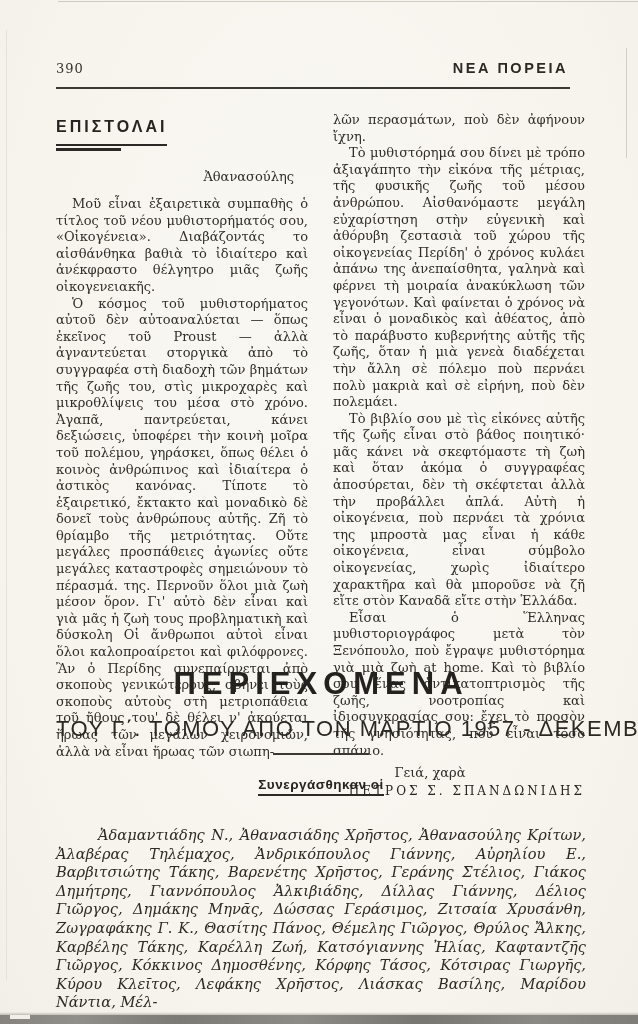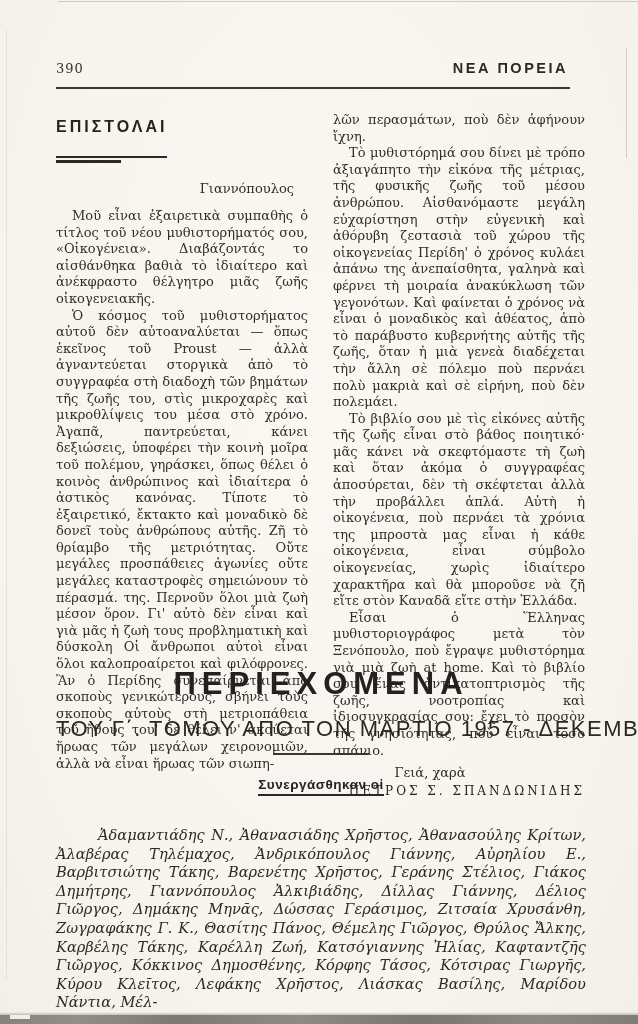--- a/index.html
+++ b/index.html
@@ -43,21 +43,21 @@
     position:absolute;top:112px;left:56px;width:530px;
     display:flex;gap:25px;
   }
   .col{width:252px;}
   .letters-heading{
     margin:6px 0 16px 0;
     font-family:"Liberation Sans","DejaVu Sans",sans-serif;
     font-weight:bold;font-size:16px;letter-spacing:3px;color:#262420;
     display:inline-block;
   }
-  .letters-heading .hd{display:inline-block;padding-bottom:20px;border-bottom:2px solid #2b2925;}
+  .letters-heading .hd{display:inline-block;padding-bottom:8px;border-bottom:2px solid #2b2925;}
   .letters-heading .hd2{display:block;width:58%;height:3px;background:#2b2925;margin-top:2px;}
   .dateline{font-size:13px;text-align:right;padding-right:14px;margin:2px 0 12px 0;}
   .salutation{font-size:13px;text-indent:30px;margin:0 0 12px 0;}
   p.body{
     margin:0;font-size:13px;line-height:16.6px;text-align:justify;
     color:#302e29;
   }
   p.body.indent{text-indent:16px;}
   .closing{font-size:13px;text-align:center;padding-right:58px;margin-top:6px;}
   .signature{
@@ -106,21 +106,21 @@
     <span class="journal-title">ΝΕΑ ΠΟΡΕΙΑ</span>
   </header>
   <div class="head-rule"></div>
 
   <main class="columns">
     <section class="col">
       <h2 class="letters-heading">
         <span class="hd">ΕΠΙΣΤΟΛΑΙ</span>
         <span class="hd2"></span>
       </h2>
-      <div class="dateline">Γιαννόπουλος</div>
+      <div class="dateline">Ἀθανασούλης</div>
       <p class="body indent">Μοῦ εἶναι ἐξαιρετικὰ συμπαθὴς ὁ τίτλος τοῦ νέου μυθιστορήματός σου, «Οἰκογένεια». Διαβάζοντάς το αἰσθάνθηκα βαθιὰ τὸ ἰδιαίτερο καὶ ἀνέκφραστο θέλγητρο μιᾶς ζωῆς οἰκογενειακῆς.</p>
       <p class="body indent">Ὁ κόσμος τοῦ μυθιστορήματος αὐτοῦ δὲν αὐτοαναλύεται — ὅπως ἐκεῖνος τοῦ Proust — ἀλλὰ ἀγναντεύεται στοργικὰ ἀπὸ τὸ συγγραφέα στὴ διαδοχὴ τῶν βημάτων τῆς ζωῆς του, στὶς μικροχαρὲς καὶ μικροθλίψεις του μέσα στὸ χρόνο. Ἀγαπᾶ, παντρεύεται, κάνει δεξιώσεις, ὑποφέρει τὴν κοινὴ μοῖρα τοῦ πολέμου, γηράσκει, ὅπως θέλει ὁ κοινὸς ἀνθρώπινος καὶ ἰδιαίτερα ὁ ἀστικὸς κανόνας. Τίποτε τὸ ἐξαιρετικό, ἔκτακτο καὶ μοναδικὸ δὲ δονεῖ τοὺς ἀνθρώπους αὐτῆς. Ζῆ τὸ θρίαμβο τῆς μετριότητας. Οὔτε μεγάλες προσπάθειες ἀγωνίες οὔτε μεγάλες καταστροφὲς σημειώνουν τὸ πέρασμά. της. Περνοῦν ὅλοι μιὰ ζωὴ μέσον ὅρον. Γι' αὐτὸ δὲν εἶναι καὶ γιὰ μᾶς ἡ ζωὴ τους προβληματικὴ καὶ δύσκολη Οἱ ἄνθρωποι αὐτοὶ εἶναι ὅλοι καλοπροαίρετοι καὶ φιλόφρονες. Ἂν ὁ Περίδης συνεπαίρνεται ἀπὸ σκοποὺς γενικώτερους, σβήνει τοὺς σκοποὺς αὐτοὺς στὴ μετριοπάθεια τοῦ ἤθους του' δὲ θέλει ν' ἀκούεται ἥρωας τῶν μεγάλων χειρονομιῶν, ἀλλὰ νὰ εἶναι ἥρωας τῶν σιωπη-</p>
     </section>
 
     <section class="col">
       <p class="body">λῶν περασμάτων, ποὺ δὲν ἀφήνουν ἴχνη.</p>
       <p class="body indent">Τὸ μυθιστόρημά σου δίνει μὲ τρόπο ἀξιαγάπητο τὴν εἰκόνα τῆς μέτριας, τῆς φυσικῆς ζωῆς τοῦ μέσου ἀνθρώπου. Αἰσθανόμαστε μεγάλη εὐχαρίστηση στὴν εὐγενικὴ καὶ ἀθόρυβη ζεστασιὰ τοῦ χώρου τῆς οἰκογενείας Περίδη' ὁ χρόνος κυλάει ἀπάνω της ἀνεπαίσθητα, γαληνὰ καὶ φέρνει τὴ μοιραία ἀνακύκλωση τῶν γεγονότων. Καὶ φαίνεται ὁ χρόνος νὰ εἶναι ὁ μοναδικὸς καὶ ἀθέατος, ἀπὸ τὸ παράβυστο κυβερνήτης αὐτῆς τῆς ζωῆς, ὅταν ἡ μιὰ γενεὰ διαδέχεται τὴν ἄλλη σὲ πόλεμο ποὺ περνάει πολὺ μακριὰ καὶ σὲ εἰρήνη, ποὺ δὲν πολεμάει.</p>
       <p class="body indent">Τὸ βιβλίο σου μὲ τὶς εἰκόνες αὐτῆς τῆς ζωῆς εἶναι στὸ βάθος ποιητικό· μᾶς κάνει νὰ σκεφτόμαστε τὴ ζωὴ καὶ ὅταν ἀκόμα ὁ συγγραφέας ἀποσύρεται, δὲν τὴ σκέφτεται ἀλλὰ τὴν προβάλλει ἁπλά. Αὐτὴ ἡ οἰκογένεια, ποὺ περνάει τὰ χρόνια της μπροστὰ μας εἶναι ἡ κάθε οἰκογένεια, εἶναι σύμβολο οἰκογενείας, χωρὶς ἰδιαίτερο χαρακτῆρα καὶ θὰ μποροῦσε νὰ ζῆ εἴτε στὸν Καναδᾶ εἴτε στὴν Ἑλλάδα.</p>
       <p class="body indent">Εἶσαι ὁ Ἕλληνας μυθιστοριογράφος μετὰ τὸν Ξενόπουλο, ποὺ ἔγραψε μυθιστόρημα γιὰ μιὰ ζωὴ at home. Καὶ τὸ βιβλίο σου ἕνας ἀντικατοπτρισμὸς τῆς ζωῆς, νοοτροπίας καὶ ἰδιοσυγκρασίας σου: ἔχει τὸ προσὸν τῆς γνησιότητας, ποὺ εἶναι τόσο σπάνιο.</p>
       <div class="closing">Γειά, χαρὰ</div>

